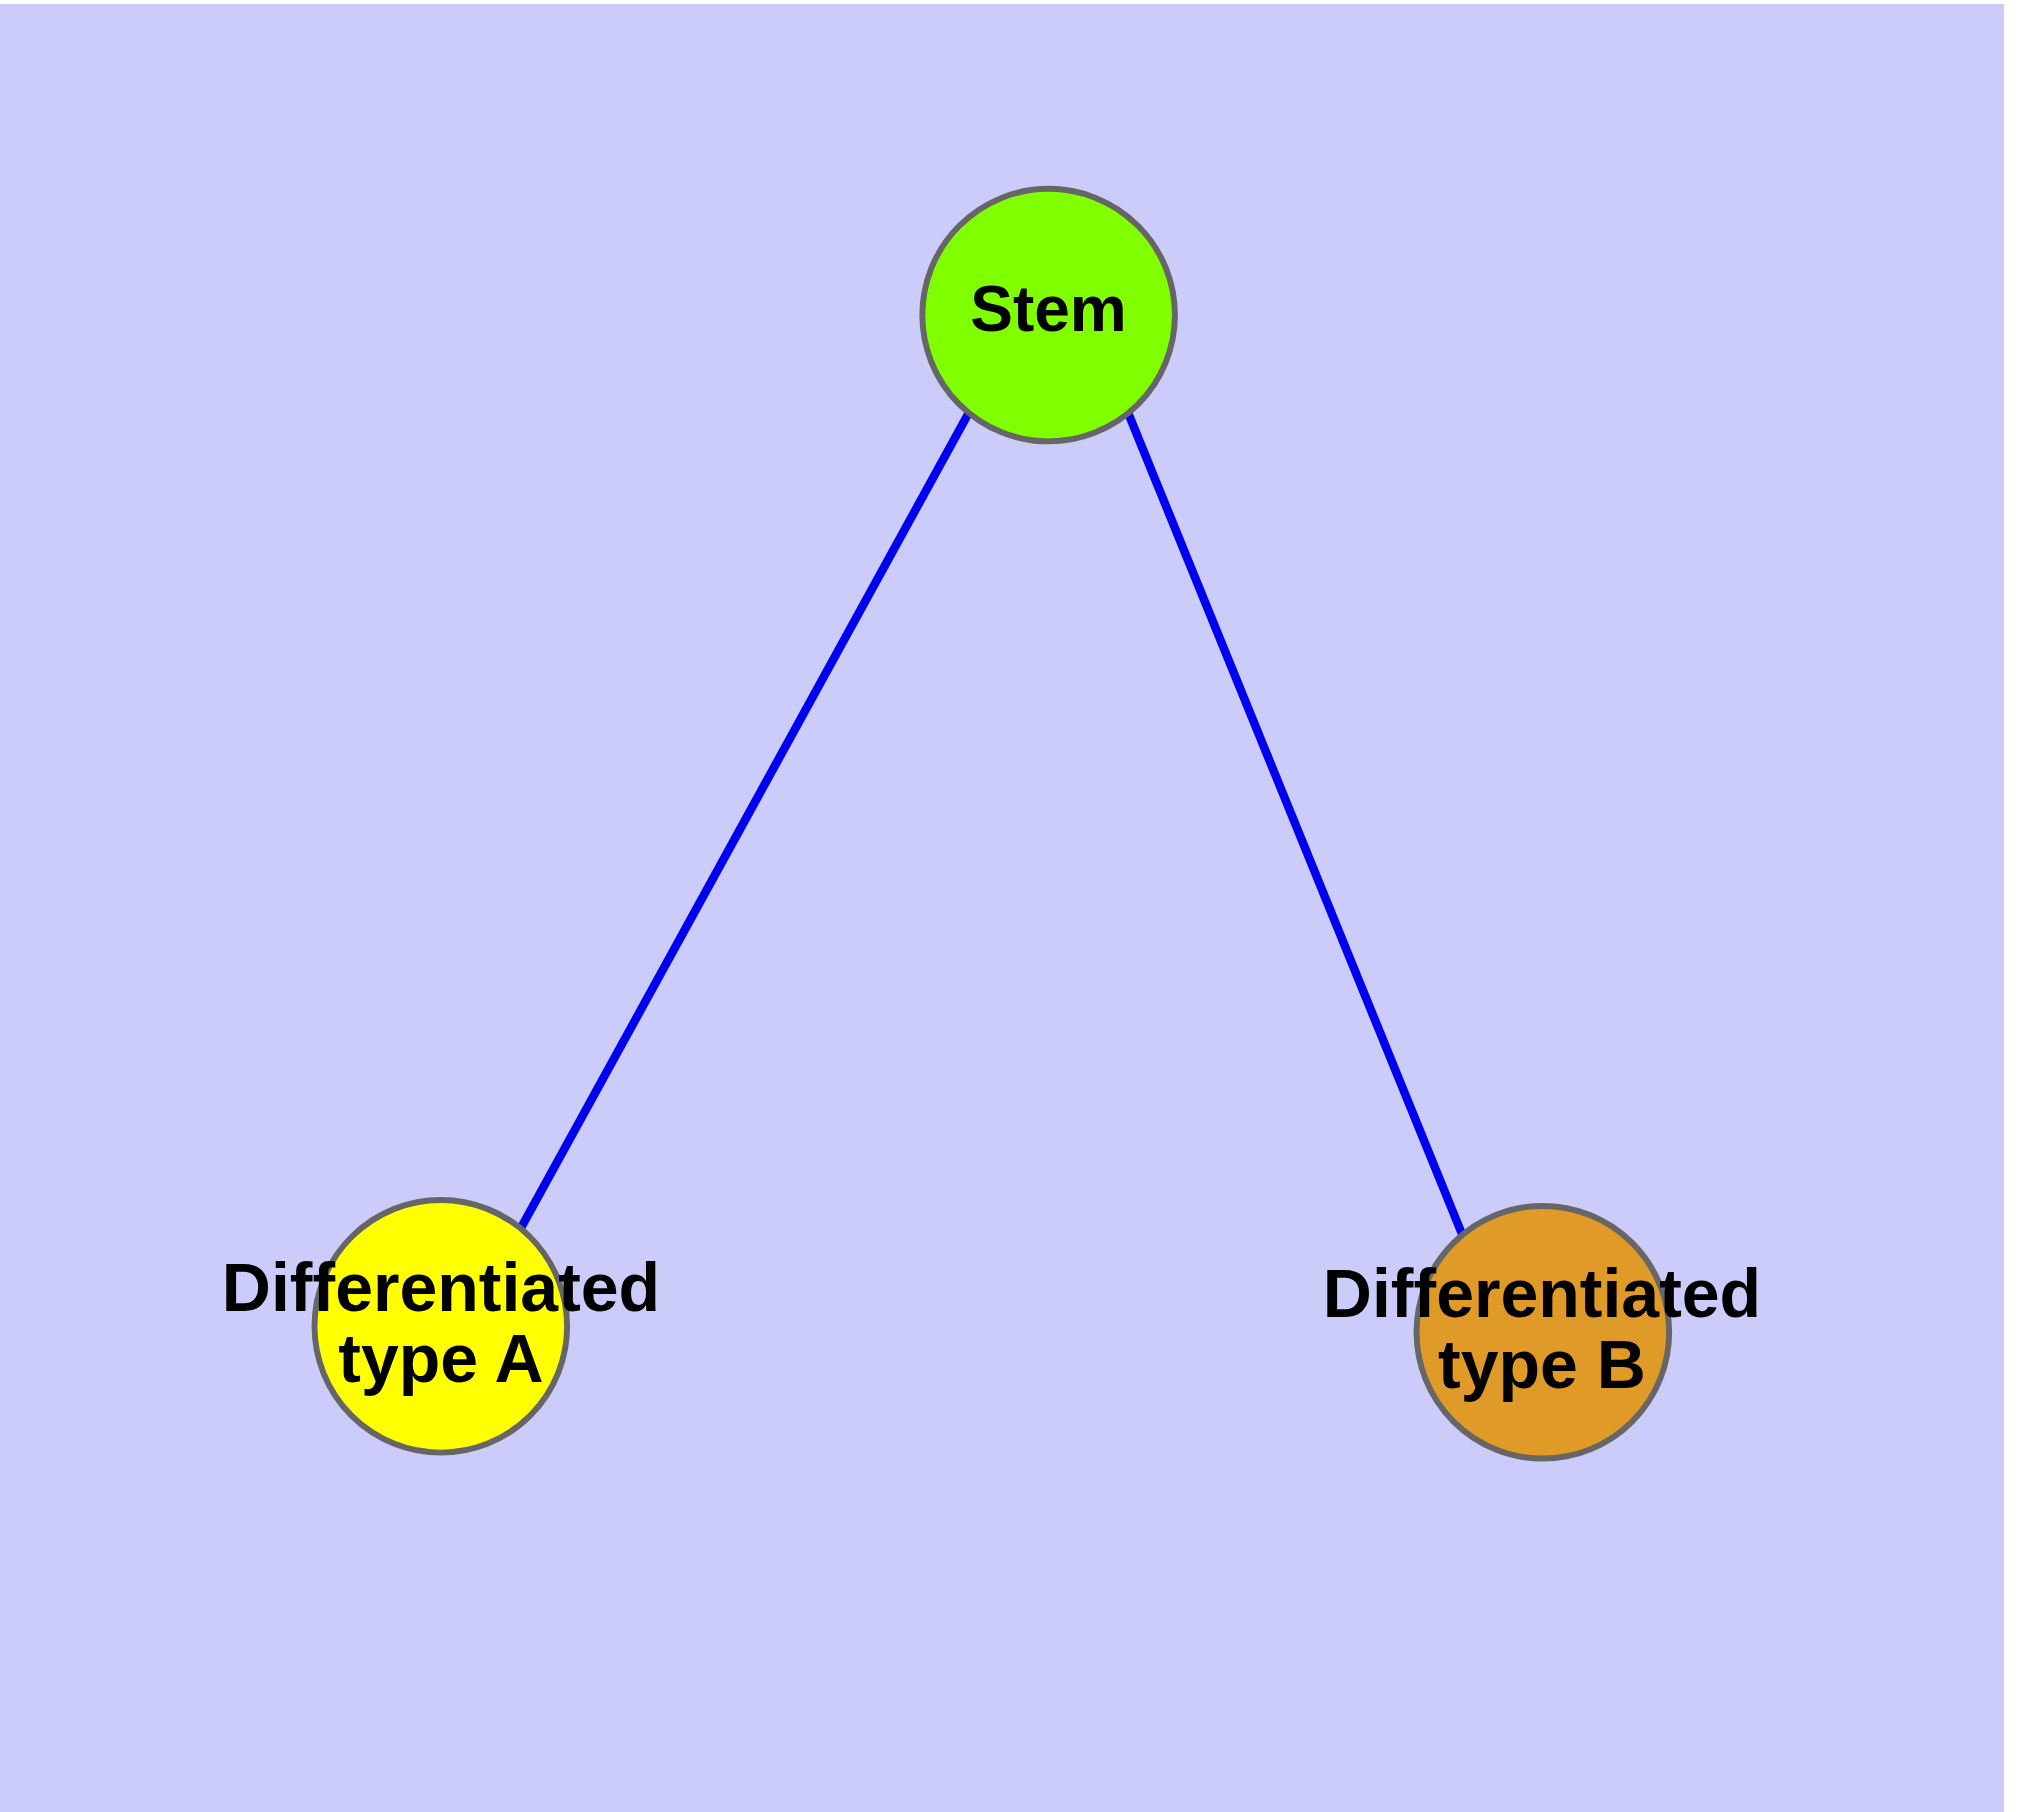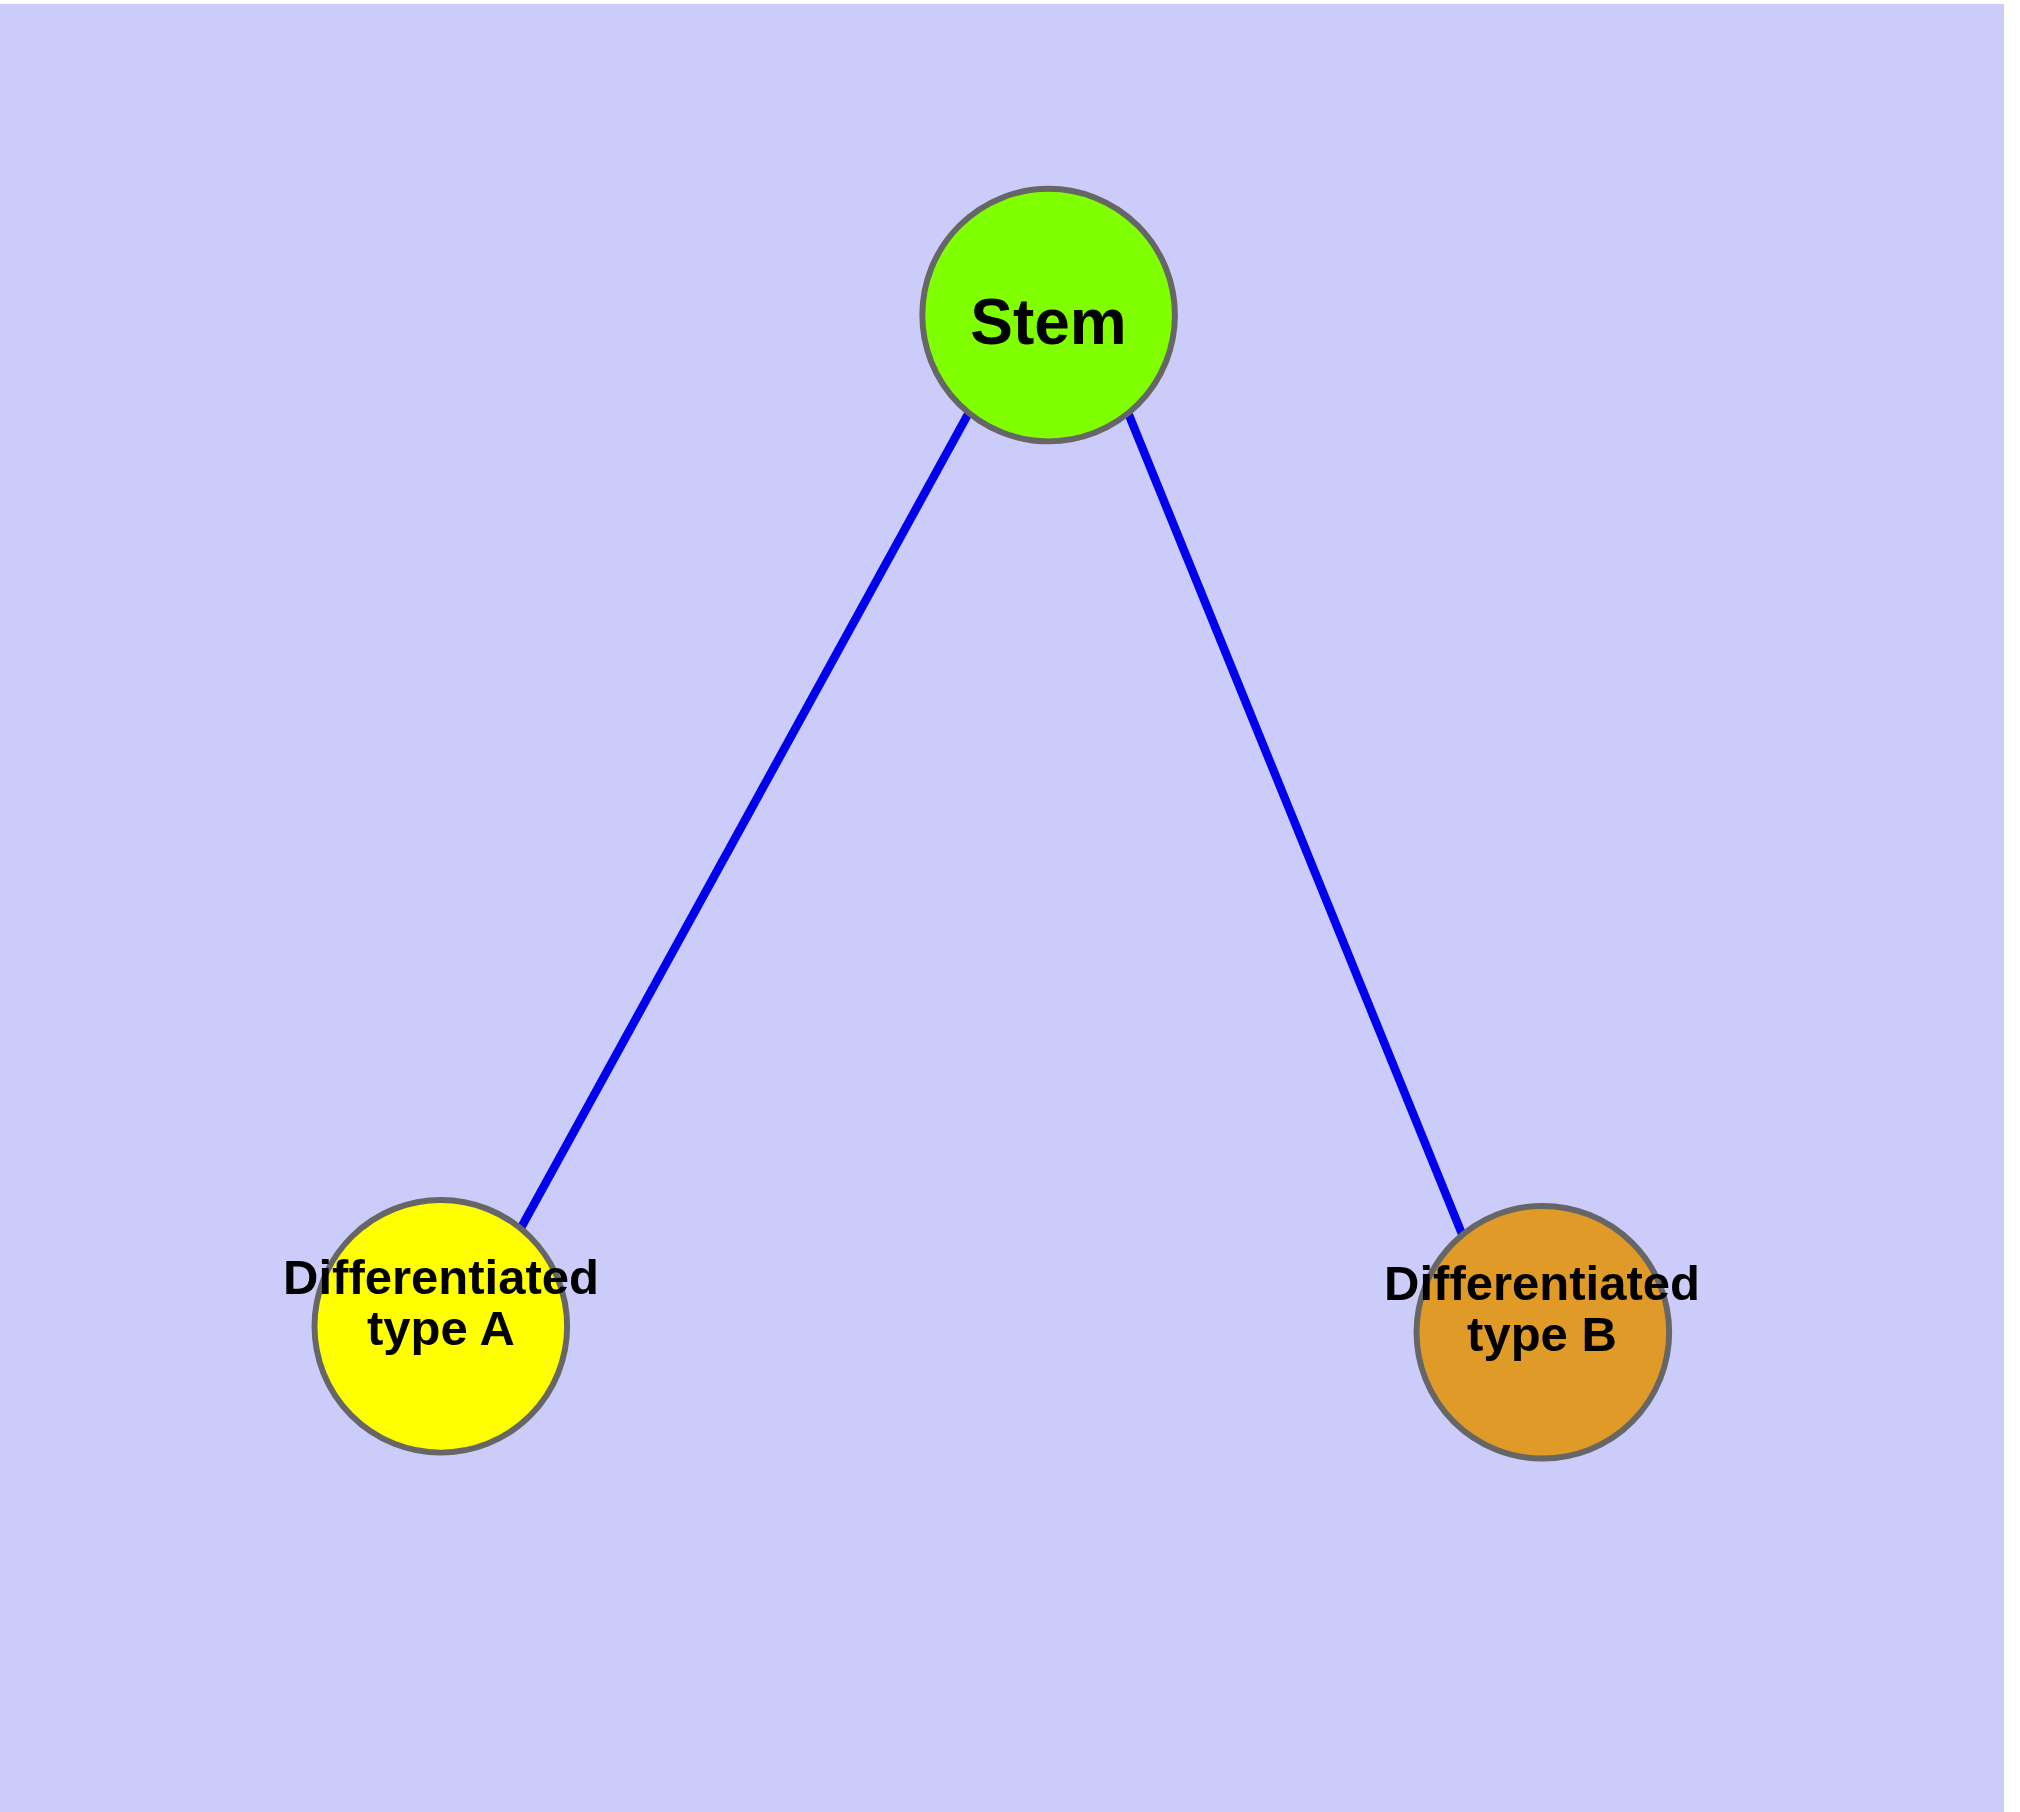--- a/index.html
+++ b/index.html
@@ -42,21 +42,21 @@
     white-space: pre-line;
     pointer-events: none;
     -webkit-font-smoothing: antialiased;
   }
   #label-stem {
     font-size: 64px;
     width: 509px;
   }
   #label-diff-a,
   #label-diff-b {
-    font-size: 49px;
+    font-size: 68px;
     width: 610px;
   }
 </style>
 </head>
 <body>
 
 <div id="canvas">
   <div id="plot-area">
 
     <svg id="graph-svg" viewBox="0 0 2364 2133" preserveAspectRatio="none">
@@ -66,21 +66,21 @@
         <line x1="1331" y1="483" x2="1725" y2="1452" stroke="#0000ee" stroke-width="10" stroke-linecap="butt"></line>
       </g>
 
       <g>
         <circle cx="1237" cy="367" r="149" fill="#80ff00" stroke="#666666" stroke-width="7"></circle>
         <circle cx="520" cy="1560" r="149" fill="#ffff00" stroke="#666666" stroke-width="7"></circle>
         <circle cx="1820" cy="1567" r="149" fill="#e09a28" stroke="#666666" stroke-width="7"></circle>
       </g>
     </svg>
 
-    <div class="node-label" id="label-stem" style="left:794px; top:285px;">Stem</div>
+    <div class="node-label" id="label-stem" style="left:794px; top:272px;">Stem</div>
 
     <div class="node-label" id="label-diff-a" style="left:136px; top:1248px;">Differentiated
 type A</div>
 
     <div class="node-label" id="label-diff-b" style="left:1237px; top:1254px;">Differentiated
 type B</div>
 
   </div>
 </div>
 

